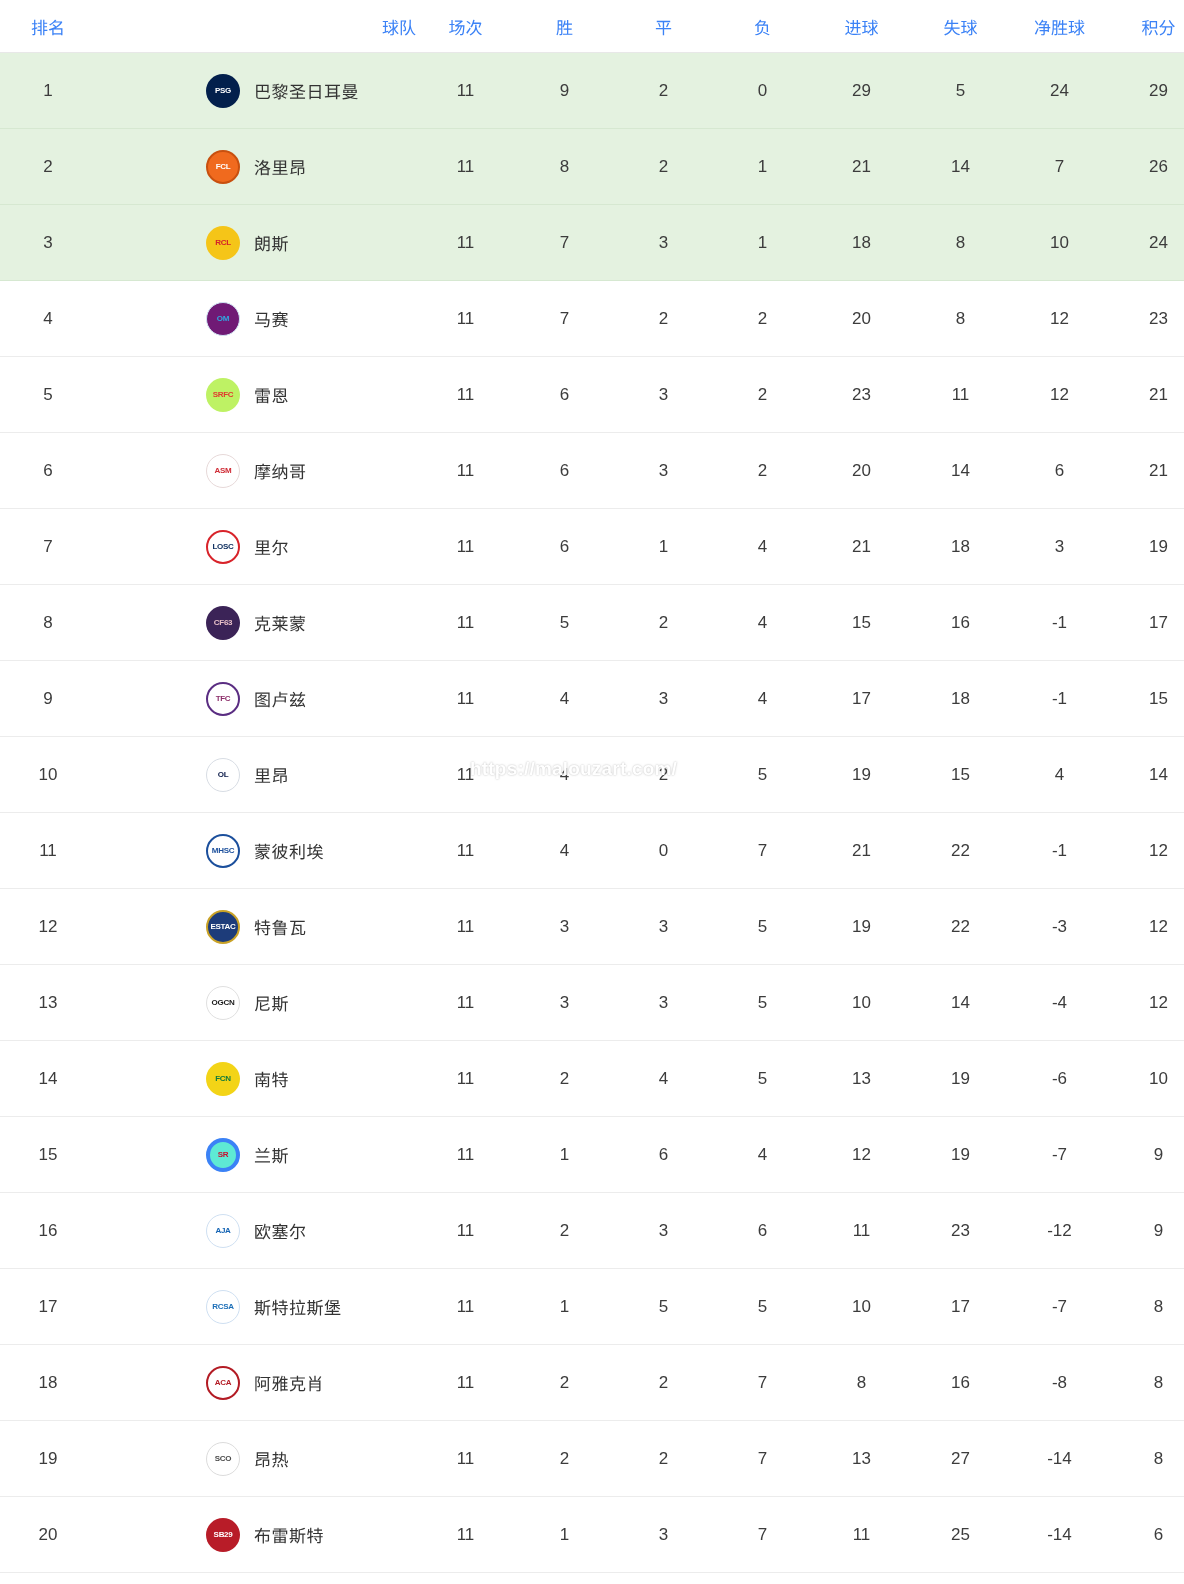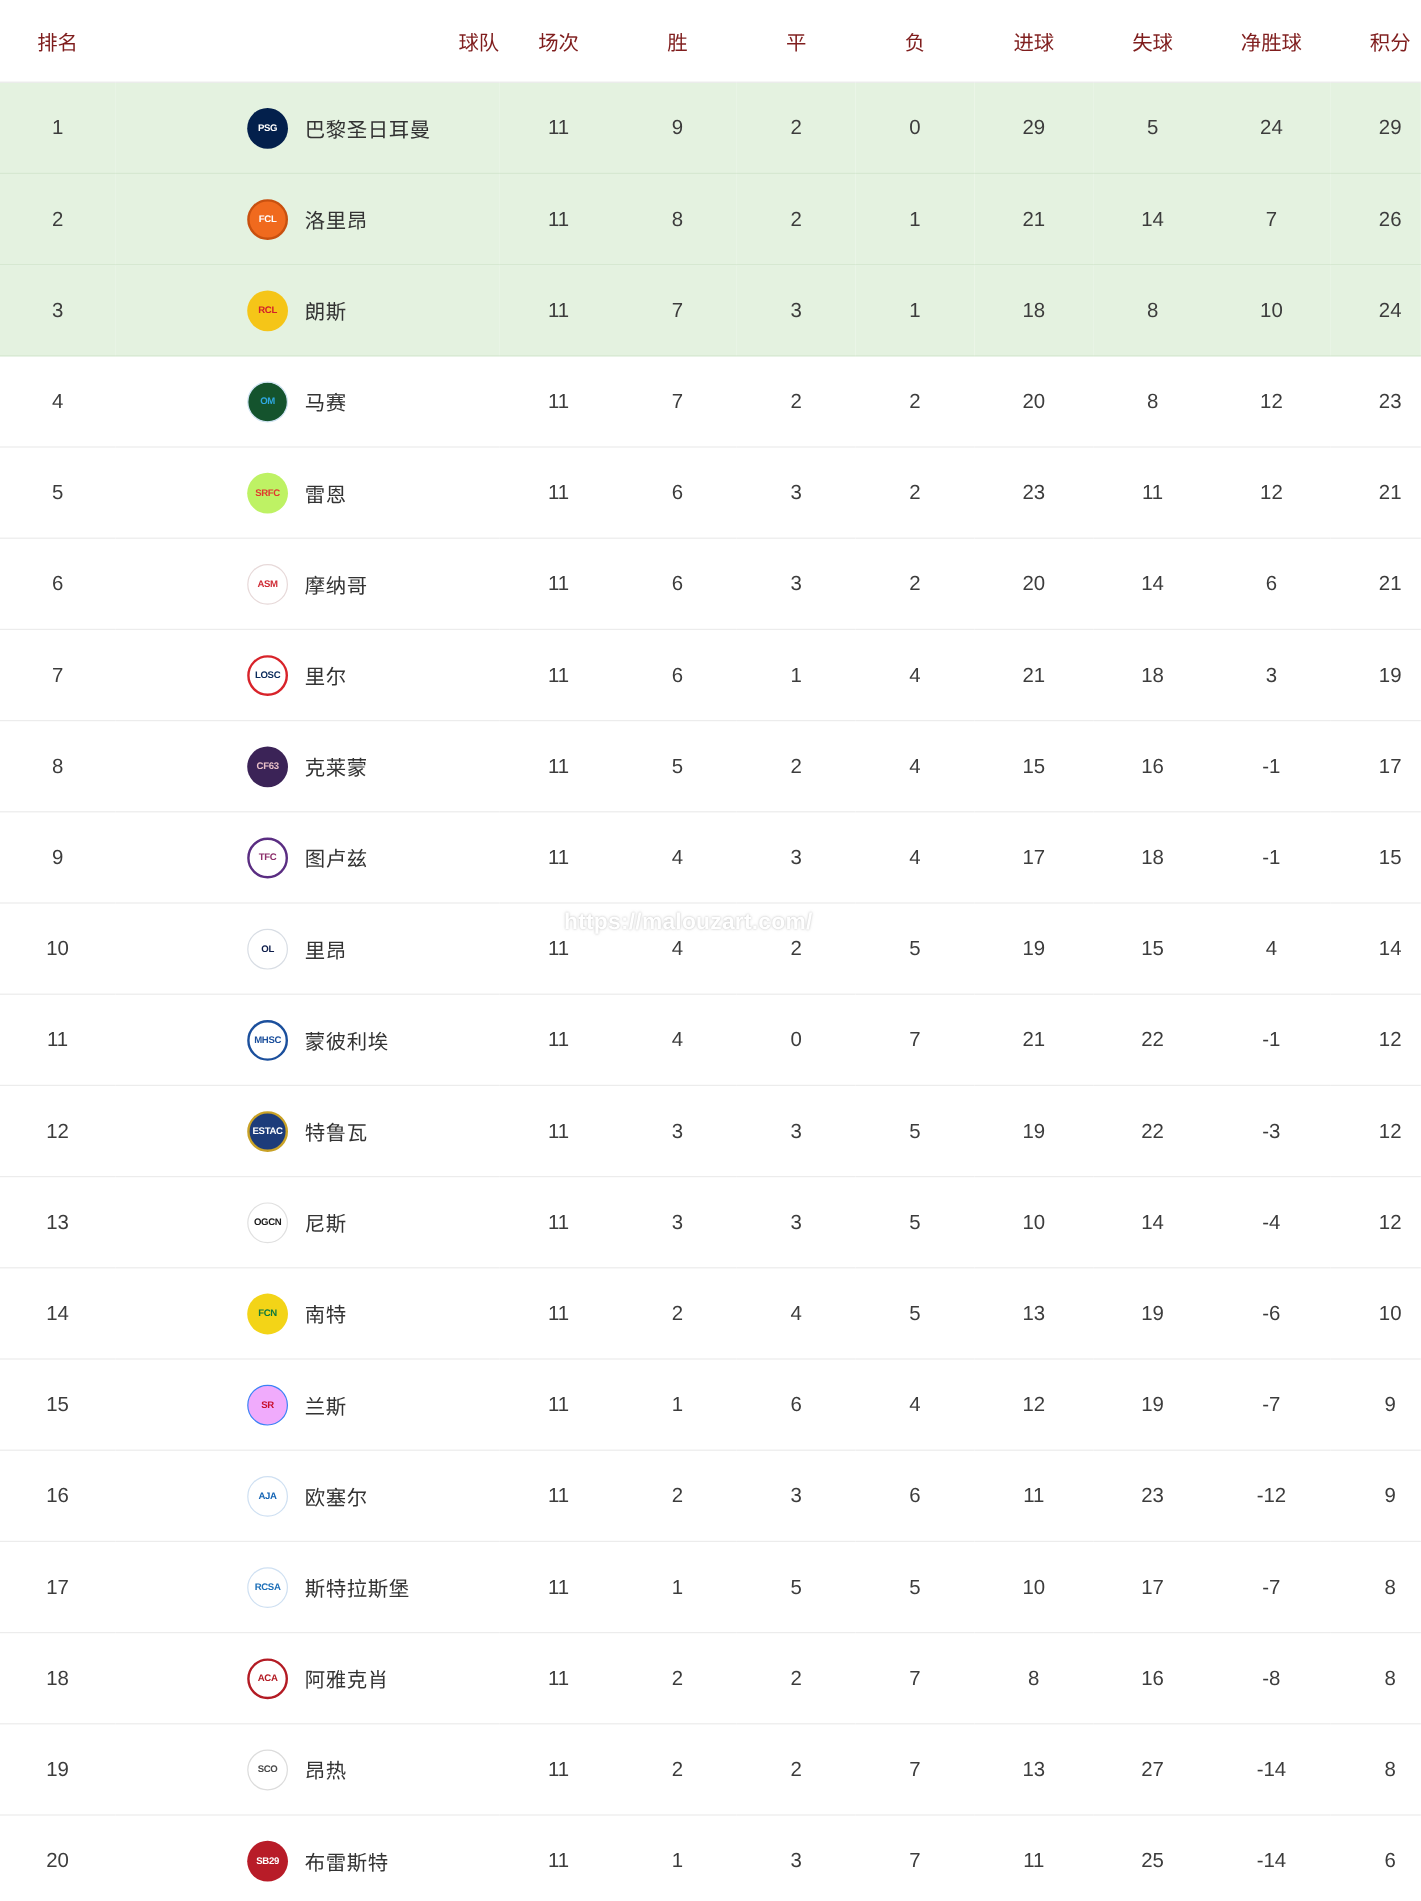--- a/index.html
+++ b/index.html
@@ -24,24 +24,24 @@
   }
 
   table.standings {
     width: 1172px;
     margin: 0;
     border-collapse: collapse;
     table-layout: fixed;
   }
 
   table.standings thead th {
-    height: 68px;
+    height: 52px;
     font-size: 17px;
     font-weight: normal;
-    color: #7f1d1d;
+    color: #3b82f6;
     text-align: center;
     border-bottom: 1px solid #e8e8e8;
     background: #ffffff;
     padding: 0;
     vertical-align: middle;
   }
 
   th.col-rank, td.col-rank { width: 96px; }
   th.col-team, td.col-team { width: 280px; text-align: left; }
   th.col-num,  td.col-num  { width: 99px; }
@@ -101,21 +101,21 @@
     letter-spacing: -0.3px;
   }
 
   
   .crest.psg      { background: #03204c; }
   .crest.psg .inner { color: #ffffff; }
   .crest.lorient  { background: #f06a1e; border: 2px solid #c8500f; box-sizing: border-box; }
   .crest.lorient .inner { color: #ffffff; }
   .crest.lens     { background: #f5c518; }
   .crest.lens .inner { color: #d3202a; }
-  .crest.marseille{ background: #14532d; border: 1px solid #cfe3f2; box-sizing: border-box; }
+  .crest.marseille{ background: #701a75; border: 1px solid #cfe3f2; box-sizing: border-box; }
   .crest.marseille .inner { color: #2fa8e0; }
   .crest.rennes   { background: #bef264; }
   .crest.rennes .inner { color: #e03a2f; }
   .crest.monaco   { background: #ffffff; border: 1px solid #e7d9d9; box-sizing: border-box; }
   .crest.monaco .inner { color: #cf2b35; }
   .crest.lille    { background: #ffffff; border: 2px solid #d8232a; box-sizing: border-box; }
   .crest.lille .inner { color: #0a2b5c; }
   .crest.clermont { background: #3b2357; text-align: center; }
   .crest.clermont .inner { color: #e8c0c8; }
   .crest.toulouse { background: #ffffff; border: 2px solid #5a2d82; box-sizing: border-box; }
@@ -123,21 +123,21 @@
   .crest.lyon     { background: #ffffff; border: 1px solid #d8dde4; box-sizing: border-box; }
   .crest.lyon .inner { color: #0d1c4a; }
   .crest.montpellier { background: #ffffff; border: 2px solid #1b4f9c; box-sizing: border-box; }
   .crest.montpellier .inner { color: #1b4f9c; }
   .crest.troyes   { background: #1d3c7a; border: 2px solid #c9a227; box-sizing: border-box; }
   .crest.troyes .inner { color: #ffffff; }
   .crest.nice     { background: #ffffff; border: 1px solid #e0e0e0; box-sizing: border-box; }
   .crest.nice .inner { color: #1b1b1b; }
   .crest.nantes   { background: #f3d417; }
   .crest.nantes .inner { color: #0f7a3d; }
-  .crest.reims    { background: #f0abfc; border: 1px solid #3b82f6; box-sizing: border-box; }
+  .crest.reims    { background: #5eead4; border: 4px solid #3b82f6; box-sizing: border-box; }
   .crest.reims .inner { color: #c8102e; }
   .crest.auxerre  { background: #ffffff; border: 1px solid #cfe0f2; box-sizing: border-box; }
   .crest.auxerre .inner { color: #1464b4; text-align: center; }
   .crest.strasbourg { background: #ffffff; border: 1px solid #cfe0f2; box-sizing: border-box; }
   .crest.strasbourg .inner { color: #1c6fb8; }
   .crest.ajaccio  { background: #ffffff; border: 2px solid #b31b24; box-sizing: border-box; }
   .crest.ajaccio .inner { color: #b31b24; }
   .crest.angers   { background: #ffffff; border: 1px solid #dcdcdc; box-sizing: border-box; }
   .crest.angers .inner { color: #4a4a4a; }
   .crest.brest    { background: #b81c28; }

